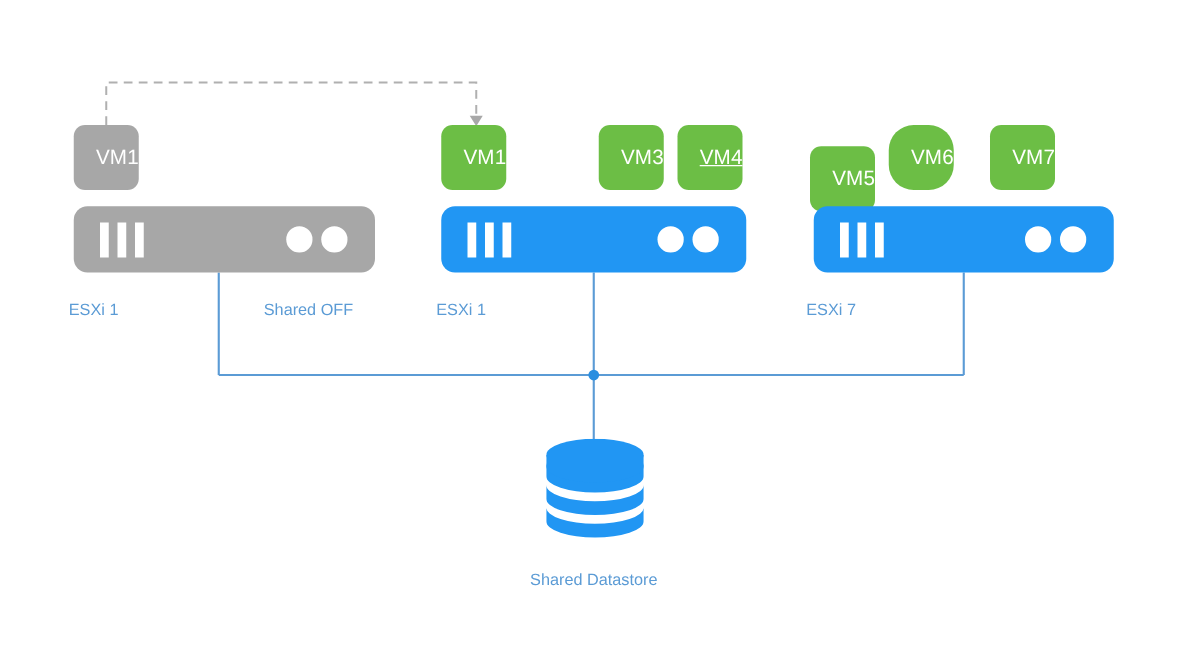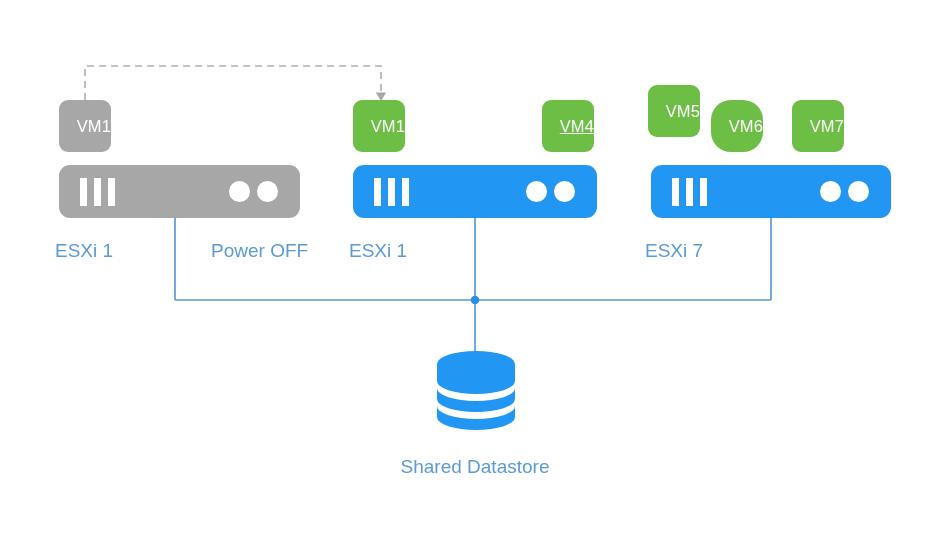--- a/index.html
+++ b/index.html
@@ -78,21 +78,21 @@
     width: 21px;
     height: 21px;
     border-radius: 50%;
     background: #ffffff;
   }
 
   
   .label {
     position: absolute;
     color: #5b9bd5;
-    font-size: 19px;
+    font-size: 13px;
     white-space: nowrap;
   }
   .label.center {
     text-align: left;
     transform: translateX(-50%);
   }
 
   
   #datastore {
     position: absolute;
@@ -135,44 +135,47 @@
         <i></i>
     </span>
     <span class="leds">
       <i></i>
         <i></i>
     </span>
   </div>
 
   <div class="label" style="left:55px; top:240px;">ESXi 1</div>
 
-  <div class="label" style="left:211px; top:240px;">Power OFF</div>
+  <div class="label" style="left:211px; top:240px;">Shared OFF</div>
 
   <div class="vm green" style="left:353px; top:100px;">
     <span>VM1</span>
   </div>
+  <div class="vm green" style="left:479px; top:100px;">
+    <span>VM3</span>
+  </div>
   <div class="vm green" style="left:542px; top:100px;text-decoration:underline;">
     <span>VM4</span>
   </div>
 
   <div class="host blue" style="left:353px; top:165px; width:244px;">
     <span class="bars">
       <i></i>
         <i></i>
         <i></i>
     </span>
     <span class="leds">
       <i></i>
         <i></i>
     </span>
   </div>
 
   <div class="label" style="left:349px; top:240px;">ESXi 1</div>
 
-  <div class="vm green" style="left:648px; top:85px;">
+  <div class="vm green" style="left:648px; top:117px;">
     <span>VM5</span>
   </div>
   <div class="vm green" style="left:711px; top:100px;border-radius:20px;">
     <span>VM6</span>
   </div>
   <div class="vm green" style="left:792px; top:100px;">
     <span>VM7</span>
   </div>
 
   <div class="host blue" style="left:651px; top:165px; width:240px;">

